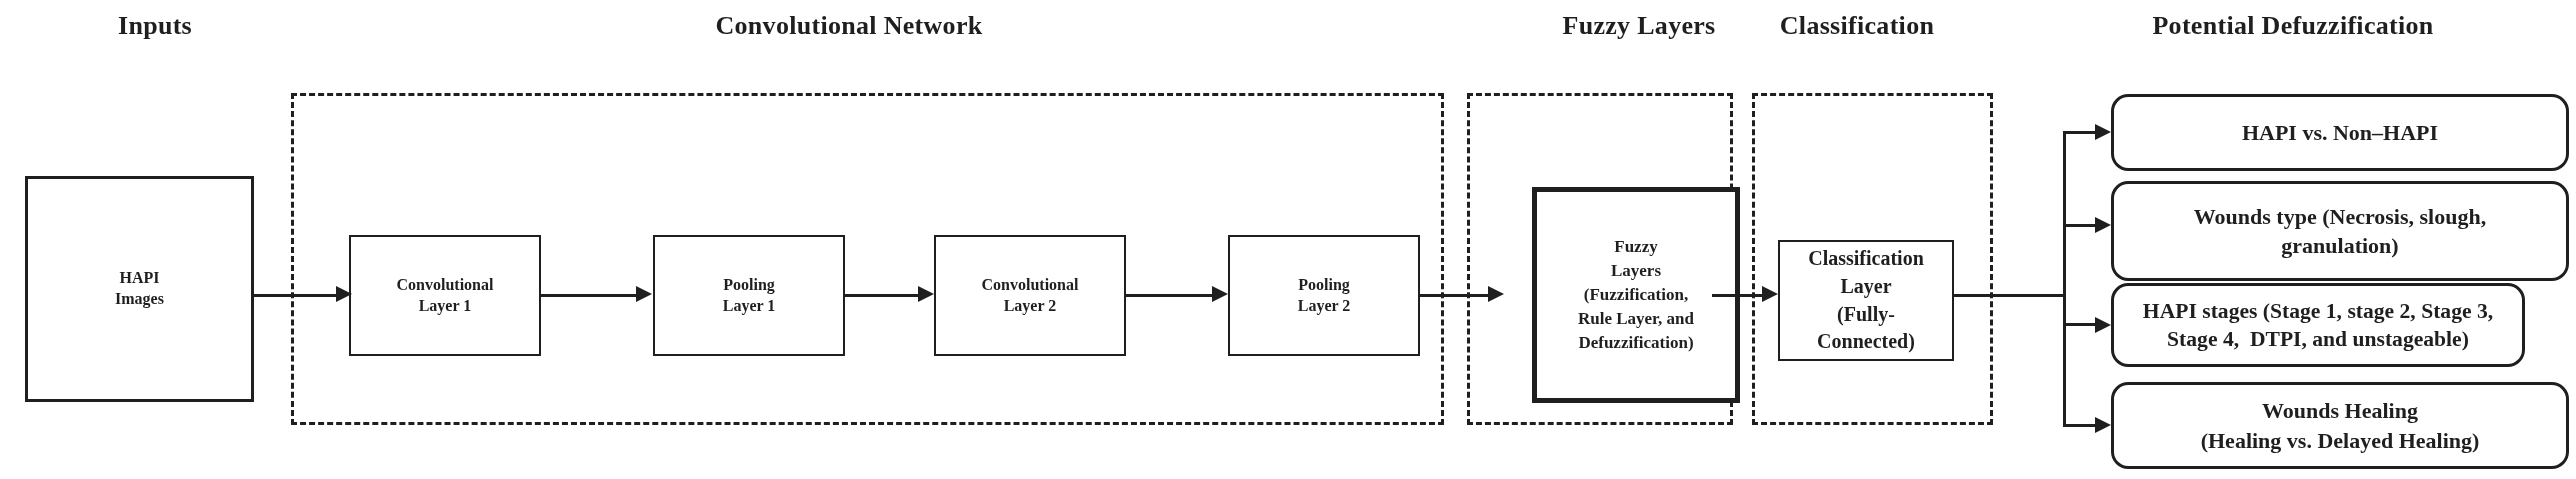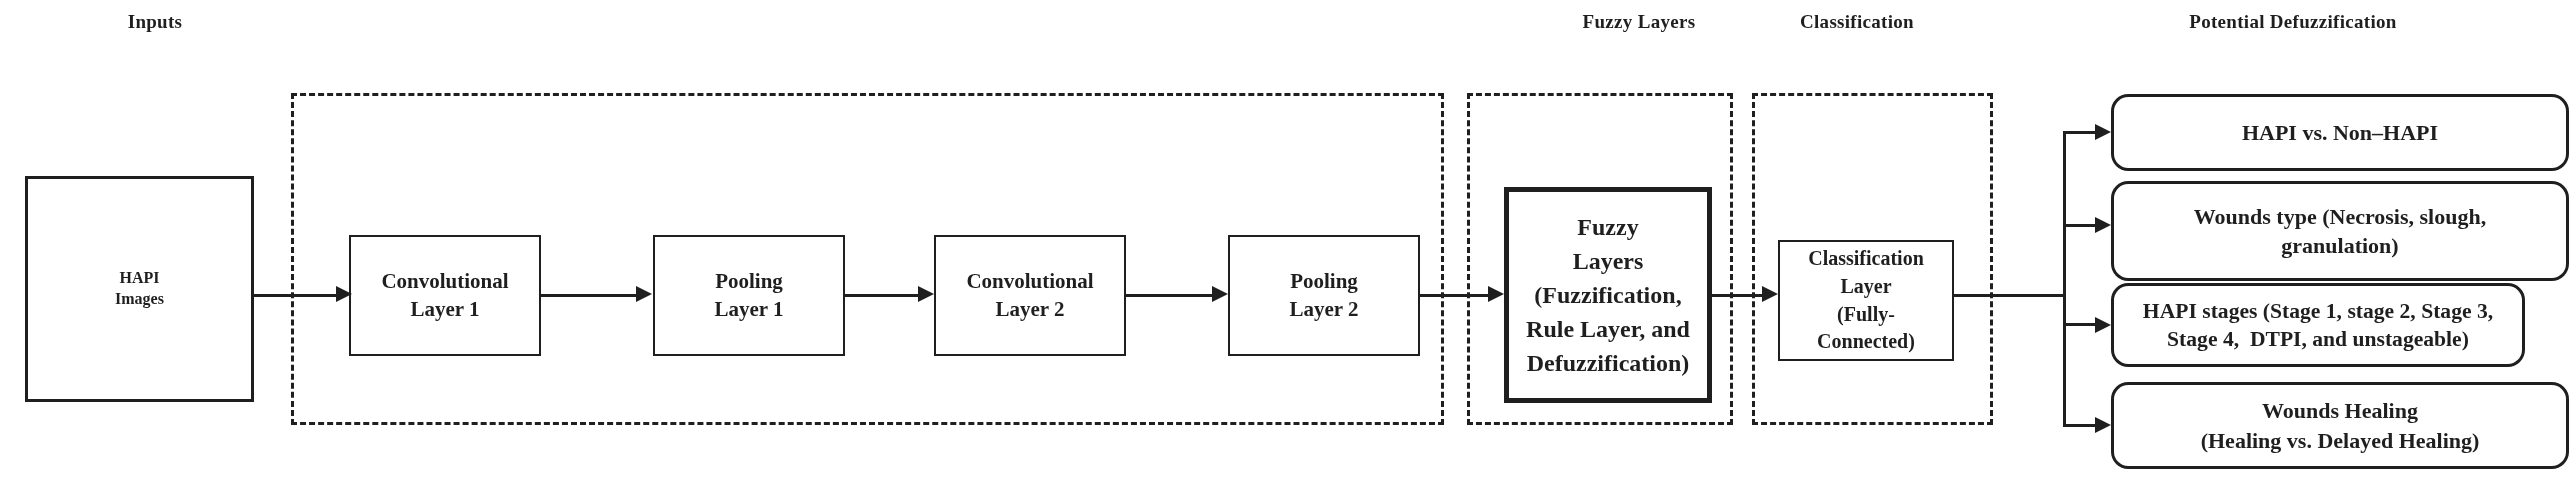--- a/index.html
+++ b/index.html
@@ -6,31 +6,31 @@
   :root { --stroke:#1f1f1f; --bg:#ffffff; }
   html,body { margin:0; padding:0; background:var(--bg); }
   .canvas {
     position:relative; width:2576px; height:480px;
     background:var(--bg); overflow:hidden;
     font-family:"Liberation Serif","DejaVu Serif",serif;
     color:var(--stroke); font-weight:bold;
   }
   .section-title {
     position:absolute; top:11px; transform:translateX(-50%);
-    font-size:19px; white-space:nowrap; letter-spacing:0.3px;
+    font-size:26px; white-space:nowrap; letter-spacing:0.3px;
   }
   .node {
     position:absolute; box-sizing:border-box; background:var(--bg);
     border:2.5px solid var(--stroke);
     display:flex; align-items:center; justify-content:center;
     text-align:center; white-space:pre-wrap; line-height:1.3;
-    font-size:21px;
+    font-size:16px;
   }
   .node-hapi   { border-width:3.1px; font-size:16px; }
-  .node-fuzzy  { border-width:5px; font-size:24px; line-height:1.42; }
+  .node-fuzzy  { border-width:5px; font-size:17px; line-height:1.42;margin-left:28px; }
   .node-class  { font-size:20px; line-height:1.38; }
   .group {
     position:absolute; box-sizing:border-box;
     border:3.1px dashed var(--stroke); background:transparent;
   }
   .outbox {
     position:absolute; box-sizing:border-box; background:var(--bg);
     border:3.1px solid var(--stroke); border-radius:17.3px;
     display:flex; align-items:center; justify-content:center;
     text-align:center; white-space:pre-wrap; line-height:1.32;
@@ -43,20 +43,21 @@
     border-top:8.7px solid transparent; border-bottom:8.7px solid transparent;
     border-left:16px solid var(--stroke);
   }
 </style>
 </head>
 <body>
 
 <div class="canvas">
 
   <div class="section-title" style="left:155px">Inputs</div>
+  <div class="section-title" style="left:849px">Convolutional Network</div>
   <div class="section-title" style="left:1639px">Fuzzy Layers</div>
   <div class="section-title" style="left:1857px">Classification</div>
   <div class="section-title" style="left:2293px">Potential Defuzzification</div>
 
   <div class="group" style="left:291px;  top:93px; width:1153px; height:332px;"></div>
   <div class="group" style="left:1467px; top:93px; width:266px;  height:332px;"></div>
   <div class="group" style="left:1752px; top:93px; width:241px;  height:332px;"></div>
 
   <div class="node node-hapi" style="left:25px;   top:176px; width:229px; height:226px;">HAPI
 Images</div>

